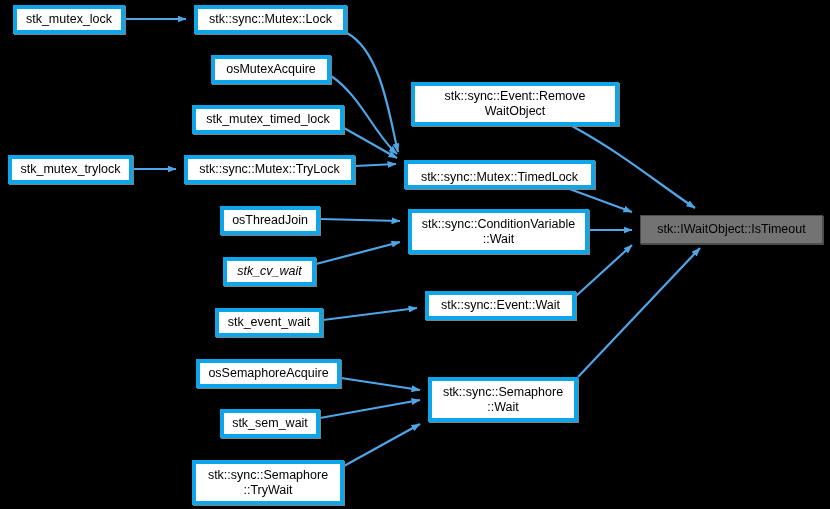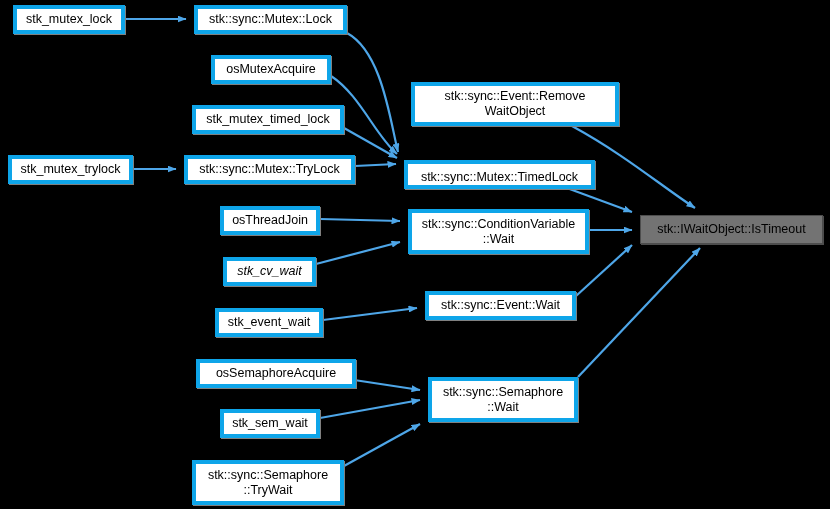--- a/index.html
+++ b/index.html
@@ -91,21 +91,21 @@
       <div class="node" style="left: 8px; top: 155px; width: 125px; height: 29px;"><span class="node-label">stk_mutex_trylock</span></div>
       <div class="node" style="left: 184px; top: 155px; width: 171px; height: 29px;"><span class="node-label">stk::sync::Mutex::TryLock</span></div>
       <div class="node" style="left: 404px; top: 160px; width: 191px; height: 29px; align-items: flex-end;"><span class="node-label">stk::sync::Mutex::TimedLock</span></div>
       <div class="node highlight" style="left: 640px; top: 215px; width: 183px; height: 29px;"><span class="node-label">stk::IWaitObject::IsTimeout</span></div>
       <div class="node" style="left: 220px; top: 206px; width: 100px; height: 29px;"><span class="node-label">osThreadJoin</span></div>
       <div class="node" style="left: 408px; top: 209px; width: 181px; height: 45px;"><span class="node-label">stk::sync::ConditionVariable
 ::Wait</span></div>
       <div class="node" style="left: 223px; top: 257px; width: 93px; height: 29px; font-style: italic;"><span class="node-label">stk_cv_wait</span></div>
       <div class="node" style="left: 425px; top: 291px; width: 151px; height: 29px;"><span class="node-label">stk::sync::Event::Wait</span></div>
       <div class="node" style="left: 215px; top: 308px; width: 108px; height: 29px;"><span class="node-label">stk_event_wait</span></div>
-      <div class="node" style="left: 196px; top: 359px; width: 160px; height: 29px;"><span class="node-label">osSemaphoreAcquire</span></div>
+      <div class="node" style="left: 196px; top: 359px; width: 145px; height: 29px;"><span class="node-label">osSemaphoreAcquire</span></div>
       <div class="node" style="left: 428px; top: 377px; width: 150px; height: 45px;"><span class="node-label">stk::sync::Semaphore
 ::Wait</span></div>
       <div class="node" style="left: 220px; top: 409px; width: 100px; height: 29px;"><span class="node-label">stk_sem_wait</span></div>
       <div class="node" style="left: 192px; top: 460px; width: 152px; height: 45px;"><span class="node-label">stk::sync::Semaphore
 ::TryWait</span></div>
     </div>
 
 </div>
 
 </body></html>

